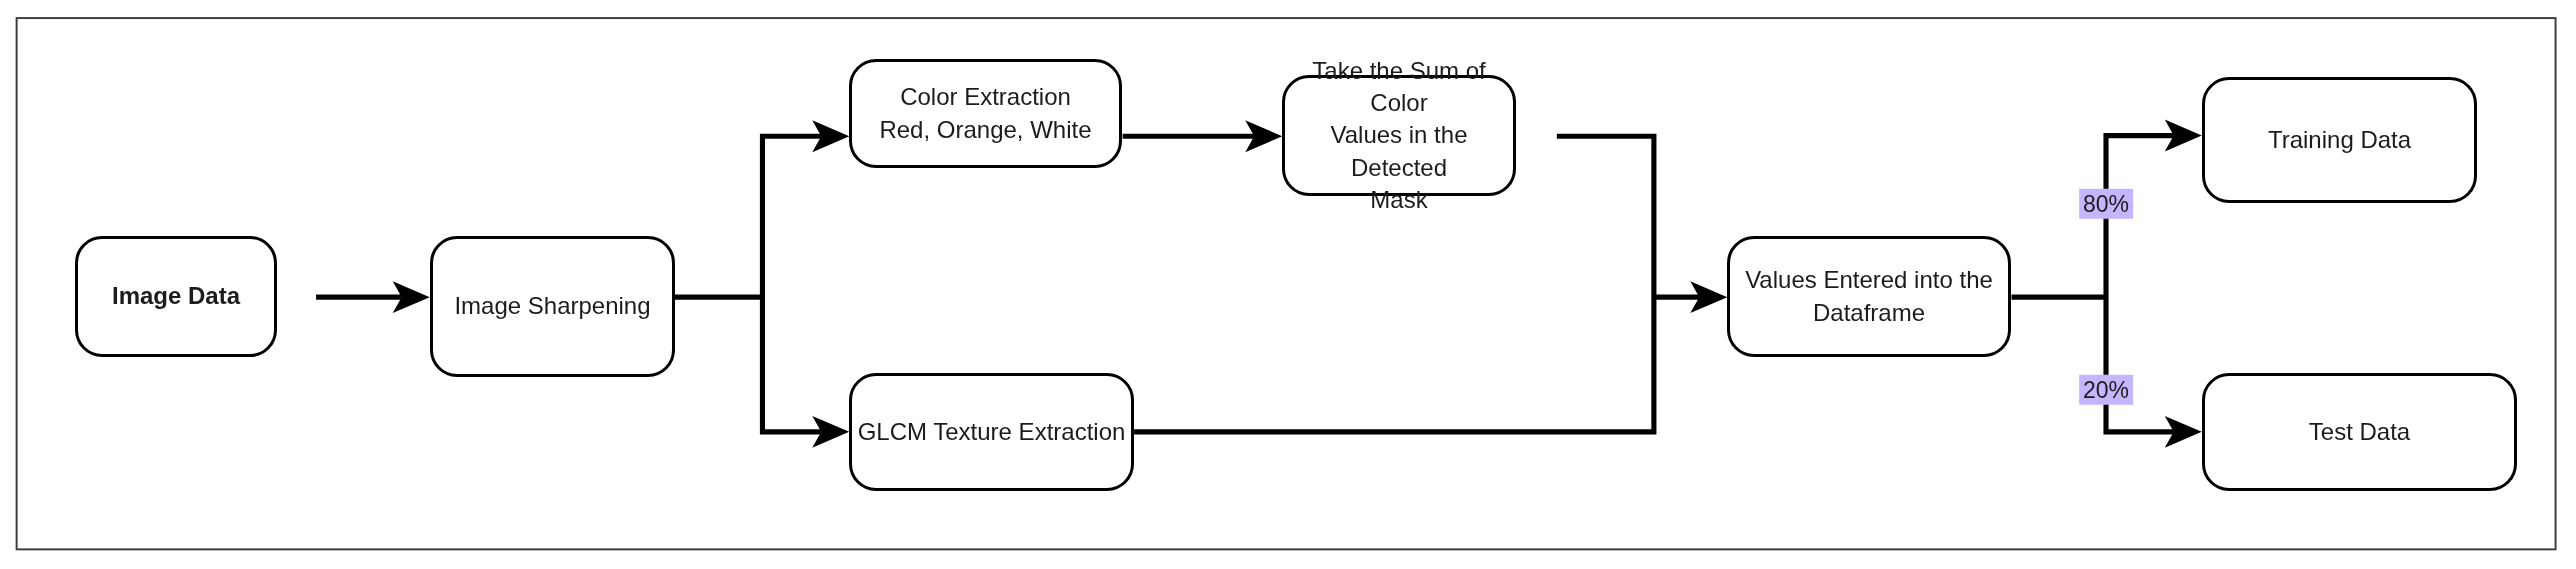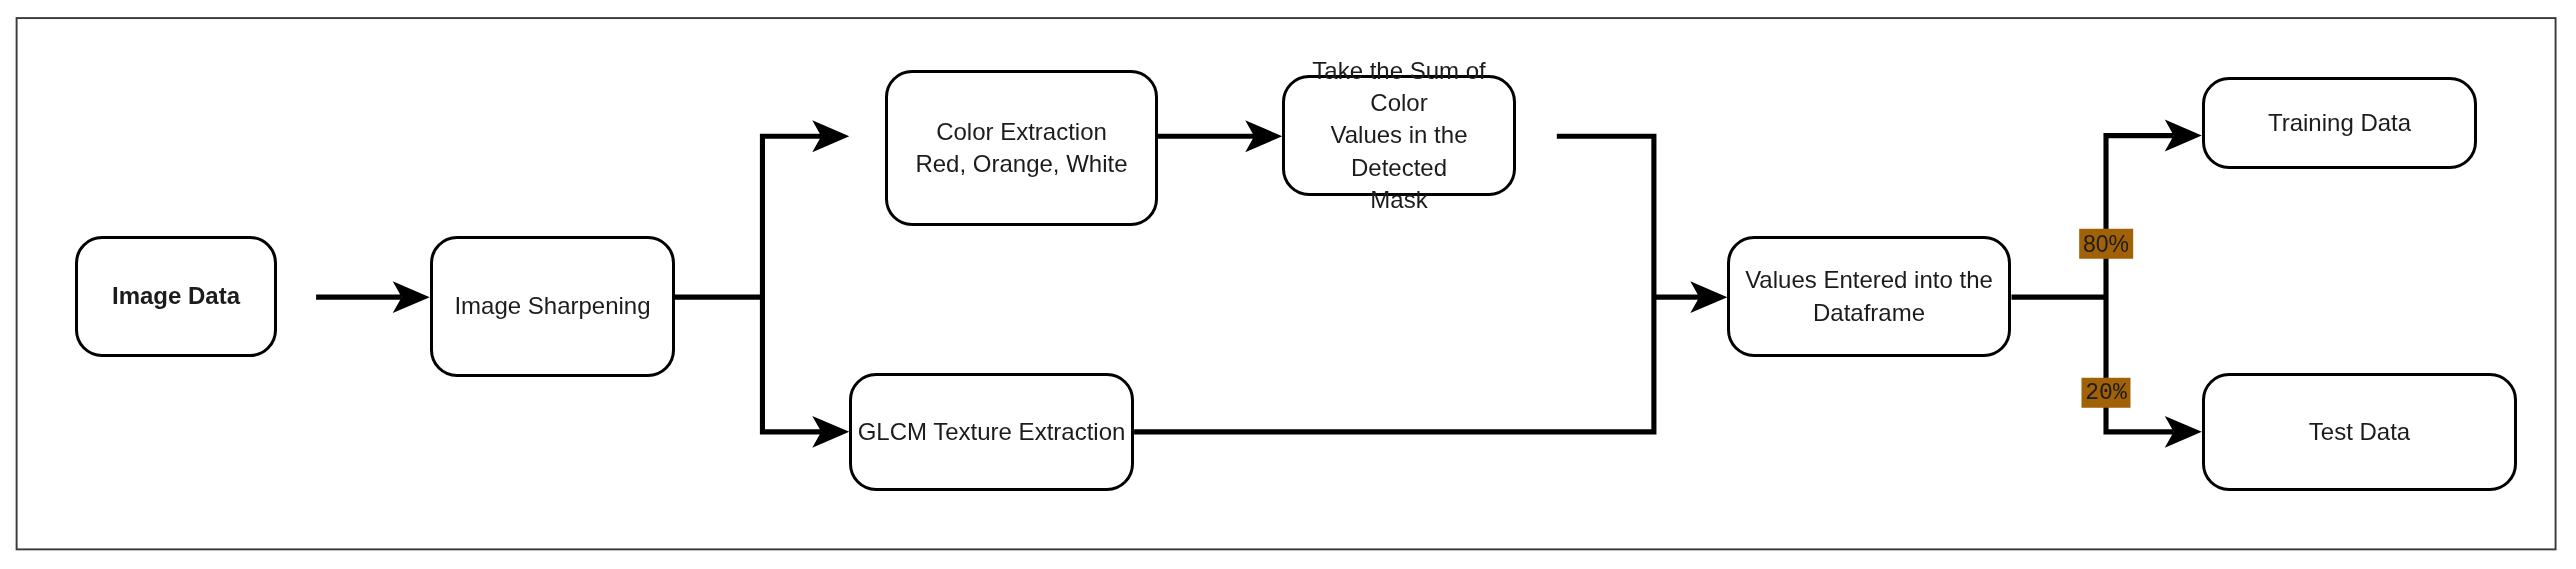--- a/index.html
+++ b/index.html
@@ -43,27 +43,26 @@
     justify-content: center;
     text-align: center;
     font-size: 24px;
     line-height: 1.35;
     color: #1c1c1c;
     white-space: pre-line;
   }
   .edge-label {
     position: absolute;
     transform: translate(-50%, -50%);
-    background: #a16207;
+    background: #c4b5fd;
     color: #1c1c1c;
     font-size: 23px;
     line-height: 1.1;
     padding: 2.6px 3.8px;
     text-align: center;
-    margin-top: 40px;
   }
 </style>
 </head>
 <body>
 
 <div id="canvas">
 
   <svg id="connector-layer" viewBox="0 0 4034 892" xmlns="http://www.w3.org/2000/svg">
 
     <rect x="26" y="28" width="3976" height="832" fill="none" stroke="#3a3a3a" stroke-width="3"></rect>
@@ -90,46 +89,46 @@
   </svg>
 
   <div class="node" style="left:75px; top:236px; width:202px; height:121px;font-weight:bold;">
     <span>Image Data</span>
   </div>
 
   <div class="node" style="left:430px; top:236px; width:245px; height:141px;">
     <span>Image Sharpening</span>
   </div>
 
-  <div class="node" style="left:849px; top:70px; width:273px; height:156px;margin-left:36px;">
+  <div class="node" style="left:849px; top:59px; width:273px; height:109px;">
     <span>Color Extraction
 Red, Orange, White</span>
   </div>
 
   <div class="node" style="left:1282px; top:75px; width:234px; height:121px;">
     <span>Take the Sum of Color
 Values in the Detected
 Mask</span>
   </div>
 
   <div class="node" style="left:849px; top:373px; width:285px; height:118px;">
     <span>GLCM Texture Extraction</span>
   </div>
 
   <div class="node" style="left:1727px; top:236px; width:284px; height:121px;">
     <span>Values Entered into the
 Dataframe</span>
   </div>
 
-  <div class="node" style="left:2202px; top:77px; width:275px; height:92px;">
+  <div class="node" style="left:2202px; top:77px; width:275px; height:126px;">
     <span>Training Data</span>
   </div>
 
   <div class="node" style="left:2202px; top:373px; width:315px; height:118px;">
     <span>Test Data</span>
   </div>
 
   <div class="edge-label" style="left:2106px; top:204px;">80%</div>
 
-  <div class="edge-label" style="left:2106px; top:353px;font-family:Liberation Mono, monospace;">20%</div>
+  <div class="edge-label" style="left:2106px; top:390px;">20%</div>
 
 </div>
 
 
 </body></html>

